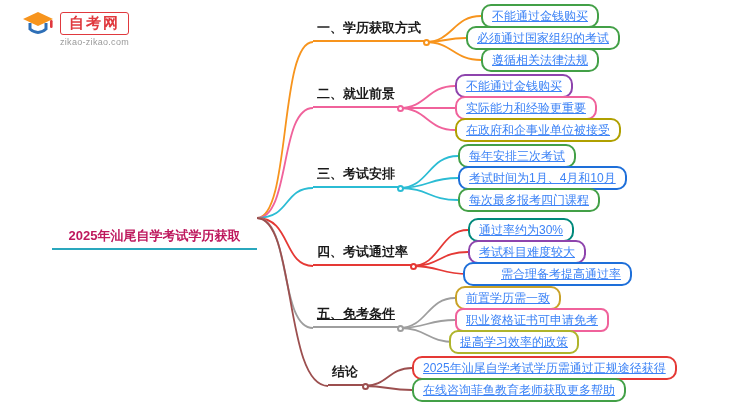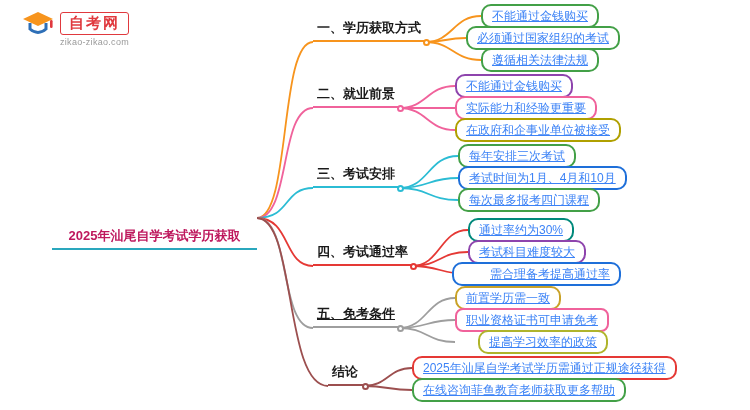--- a/index.html
+++ b/index.html
@@ -172,31 +172,31 @@
   <div class="node leaf" style="left: 458px; top: 188px; --c: #43a047;">
     <span>每次最多报考四门课程</span>
   </div>
 
   <div class="node leaf" style="left: 468px; top: 218px; --c: #00897b;">
     <span>通过率约为30%</span>
   </div>
   <div class="node leaf" style="left: 468px; top: 240px; --c: #8e44ad;">
     <span>考试科目难度较大</span>
   </div>
-  <div class="node leaf" style="left: 452px; top: 262px; padding-left: 36px; --c: #1e6fd9;">
+  <div class="node leaf" style="left: 463px; top: 262px; padding-left: 36px; --c: #1e6fd9;">
     <span>需合理备考提高通过率</span>
   </div>
 
   <div class="node leaf" style="left: 455px; top: 286px; --c: #c9a227;">
     <span>前置学历需一致</span>
   </div>
   <div class="node leaf" style="left: 455px; top: 308px; border-radius: 8px; --c: #f0629b;">
     <span>职业资格证书可申请免考</span>
   </div>
-  <div class="node leaf" style="left: 478px; top: 330px; --c: #afb42b;">
+  <div class="node leaf" style="left: 449px; top: 330px; border-radius: 9px; --c: #afb42b;">
     <span>提高学习效率的政策</span>
   </div>
 
   <div class="node leaf" style="left: 412px; top: 356px; --c: #e53935;">
     <span>2025年汕尾自学考试学历需通过正规途径获得</span>
   </div>
   <div class="node leaf" style="left: 412px; top: 378px; --c: #43a047;">
     <span>在线咨询菲鱼教育老师获取更多帮助</span>
   </div>
 

